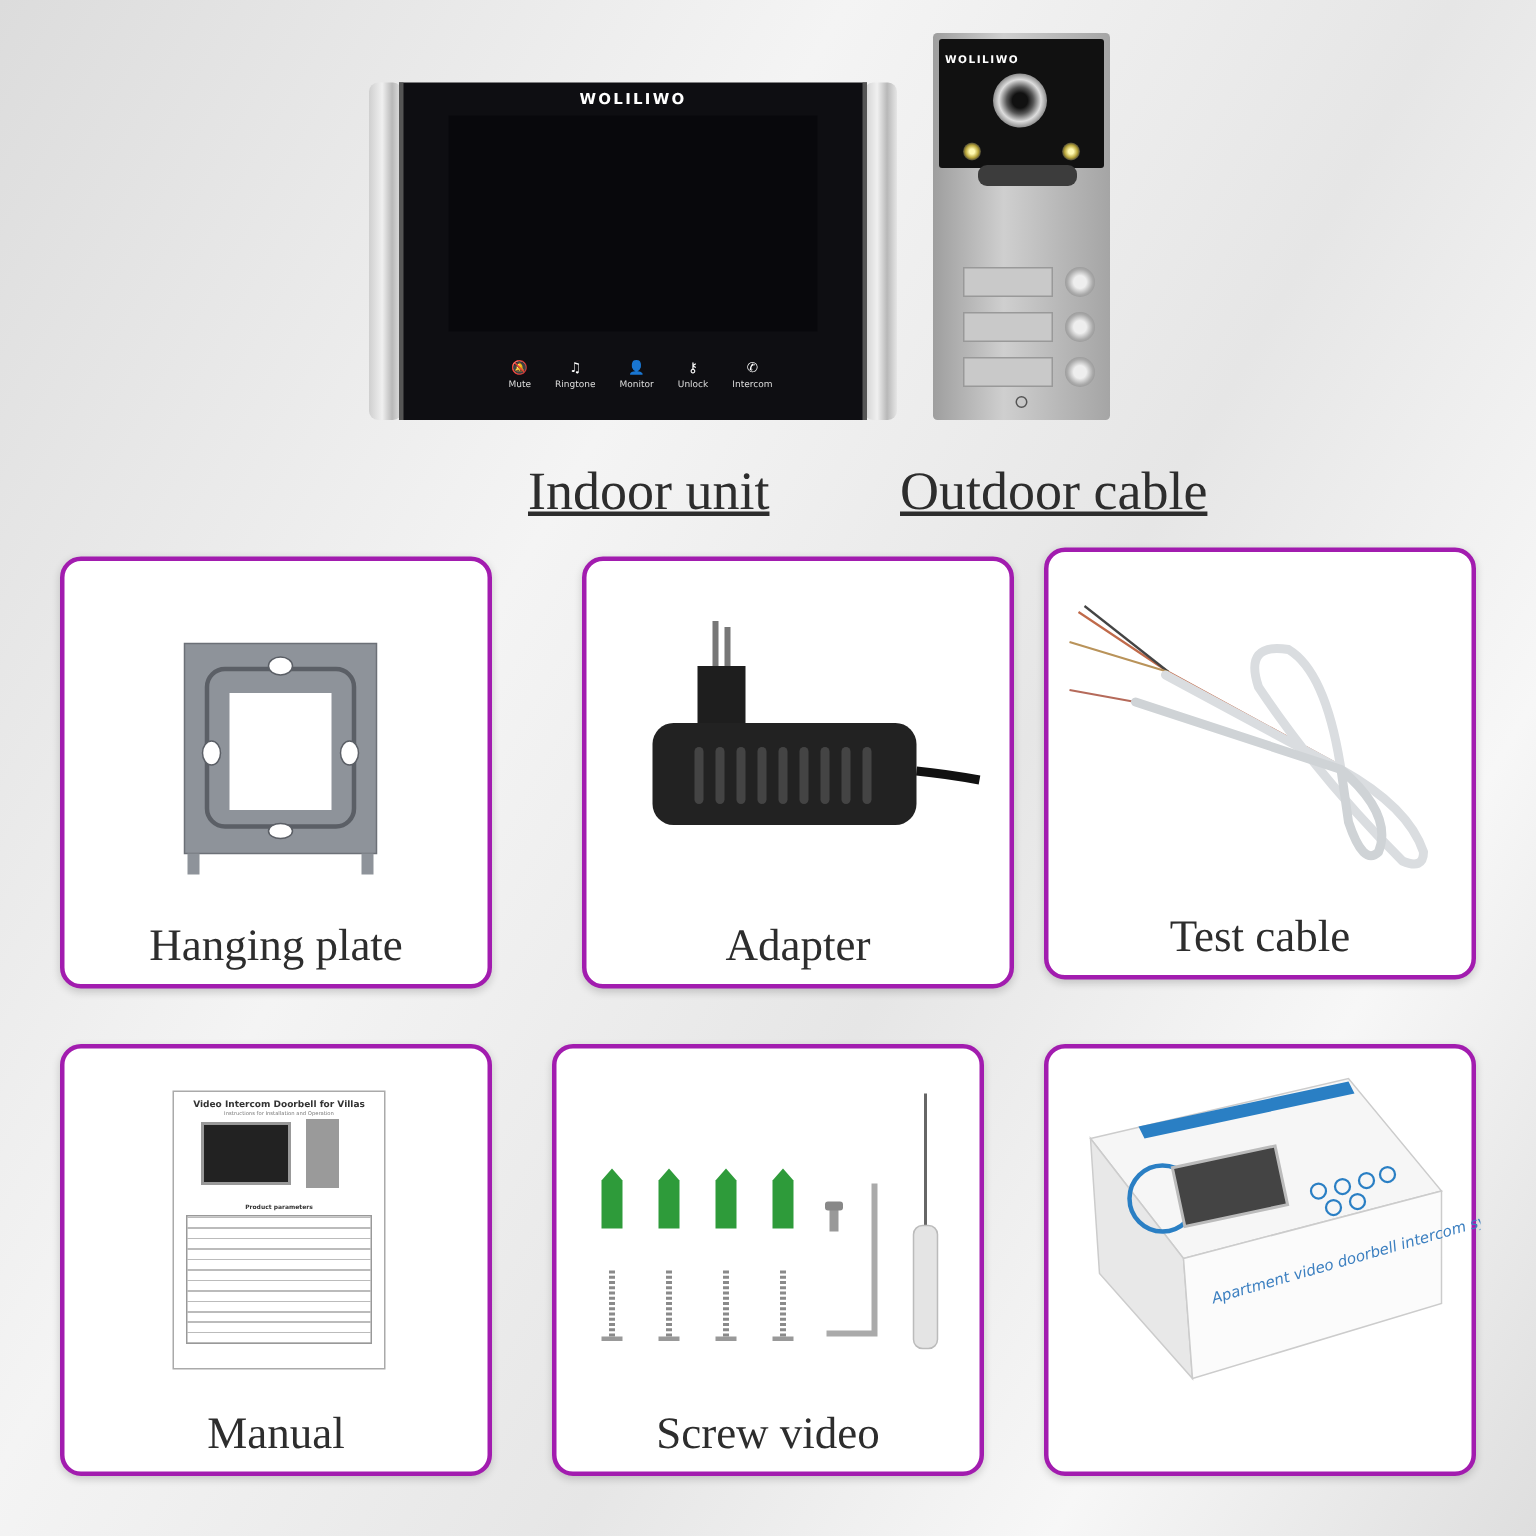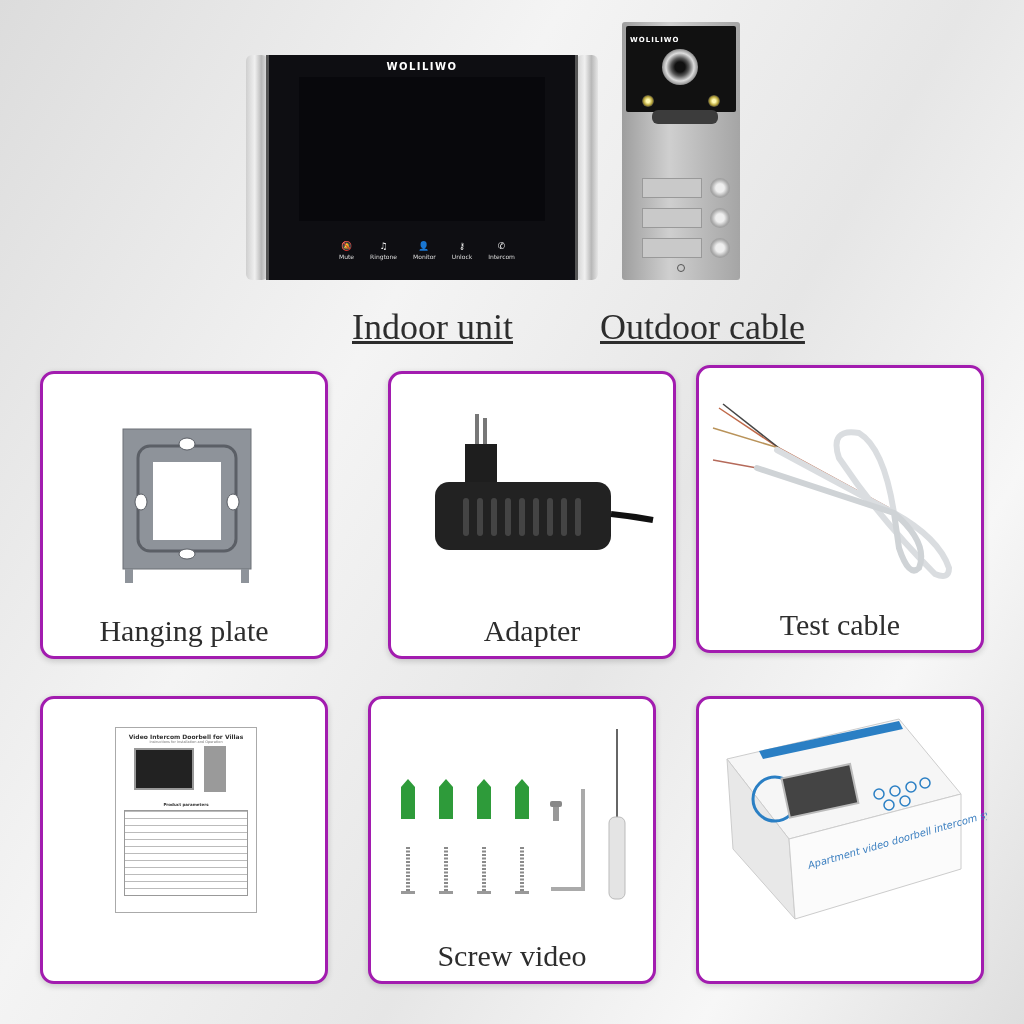--- a/index.html
+++ b/index.html
@@ -164,20 +164,21 @@
   <div class="art">
     <div style="position:absolute; left:72px; top:28px; width:142px; height:186px; border:1px solid #aaa; background:#fff; font-family:'DejaVu Sans',sans-serif;">
       <div style="font-size:6px; font-weight:bold; text-align:center; margin-top:5px; color:#333;">Video Intercom Doorbell for Villas</div>
       <div style="font-size:3.5px; text-align:center; color:#777;">Instructions for Installation and Operation</div>
       <div style="position:absolute; left:18px; top:20px; width:60px; height:42px; background:#222; border:2px solid #999;"></div>
       <div style="position:absolute; left:88px; top:18px; width:22px; height:46px; background:#9a9a9a;"></div>
       <div style="position:absolute; left:8px; top:74px; right:8px; font-size:4px; text-align:center; font-weight:bold; color:#333;">Product parameters</div>
       <div style="position:absolute; left:8px; right:8px; top:82px; height:86px; background: repeating-linear-gradient(0deg,#fff 0,#fff 6px,#bbb 6px,#bbb 7px); border:1px solid #999;"></div>
     </div>
   </div>
+  <div class="cap">Manual</div>
 </div>
 
 <div class="card" style="left:368px; top:696px;">
   <div class="art">
     <svg width="288" height="228" viewBox="0 0 288 228">
       <g fill="#2e9b3a">
         <path d="M30 88 L37 80 L44 88 L44 120 L30 120 Z"></path>
         <path d="M68 88 L75 80 L82 88 L82 120 L68 120 Z"></path>
         <path d="M106 88 L113 80 L120 88 L120 120 L106 120 Z"></path>
         <path d="M144 88 L151 80 L158 88 L158 120 L144 120 Z"></path>

